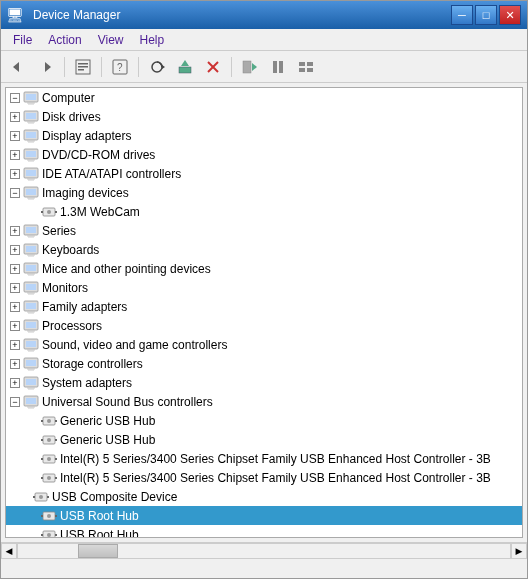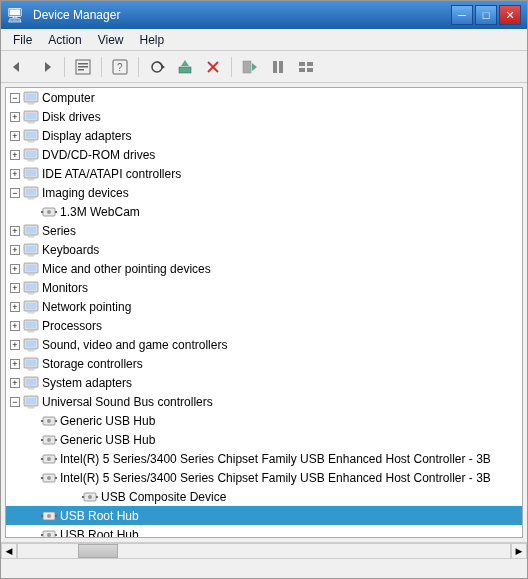--- a/index.html
+++ b/index.html
@@ -65,21 +65,21 @@
       display: flex;
       align-items: center;
       padding: 0 4px;
       border-bottom: 1px solid #ccc;
       flex-shrink: 0;
     }
     .menu-item {
       padding: 2px 8px;
       cursor: pointer;
       font-size: 12px;
-      color: #0f172a;
+      color: #4c1d95;
     }
     .toolbar {
       background: #f0f0f0;
       height: 32px;
       display: flex;
       align-items: center;
       padding: 0 4px;
       border-bottom: 1px solid #ccc;
       gap: 2px;
       flex-shrink: 0;
@@ -432,21 +432,21 @@
         <div class="tree-item" style="padding-left: 4px;">
           <span class="expander" style="width: 10px; height: 10px; display: inline-flex; align-items: center; justify-content: center; border: 1px solid rgb(136, 136, 136); font-size: 9px; margin-right: 3px; background: white; color: black; flex-shrink: 0;">+</span>
           <span style="width: 16px; height: 16px; margin-right: 3px; flex-shrink: 0; display: inline-flex; align-items: center;">
             <svg width="16" height="16" viewBox="0 0 16 16">
       <rect x="1" y="2" width="14" height="10" rx="1" fill="#ddd" stroke="#999" stroke-width="0.8"></rect>
       <rect x="3" y="4" width="10" height="6" fill="#b8d4f8"></rect>
       <rect x="4" y="12" width="8" height="1.5" fill="#ccc"></rect>
       <rect x="5" y="13.5" width="6" height="1" fill="#ccc"></rect>
     </svg>
           </span>
-          <span style="font-size: 12px; white-space: nowrap;">Network pointing</span>
+          <span style="font-size: 12px; white-space: nowrap;">Family adapters</span>
         </div>
         <div class="tree-item" style="padding-left: 4px;">
           <span class="expander" style="width: 10px; height: 10px; display: inline-flex; align-items: center; justify-content: center; border: 1px solid rgb(136, 136, 136); font-size: 9px; margin-right: 3px; background: white; color: black; flex-shrink: 0;">+</span>
           <span style="width: 16px; height: 16px; margin-right: 3px; flex-shrink: 0; display: inline-flex; align-items: center;">
             <svg width="16" height="16" viewBox="0 0 16 16">
       <rect x="1" y="2" width="14" height="10" rx="1" fill="#ddd" stroke="#999" stroke-width="0.8"></rect>
       <rect x="3" y="4" width="10" height="6" fill="#b8d4f8"></rect>
       <rect x="4" y="12" width="8" height="1.5" fill="#ccc"></rect>
       <rect x="5" y="13.5" width="6" height="1" fill="#ccc"></rect>
     </svg>
@@ -542,21 +542,21 @@
           <span style="width: 16px; height: 16px; margin-right: 3px; flex-shrink: 0; display: inline-flex; align-items: center;">
             <svg width="16" height="16" viewBox="0 0 16 16">
       <rect x="2" y="4" width="12" height="8" rx="1" fill="#e8e8e8" stroke="#888" stroke-width="0.8"></rect>
       <rect x="0" y="7" width="2" height="2" fill="#666"></rect>
       <rect x="14" y="7" width="2" height="2" fill="#666"></rect>
       <circle cx="8" cy="8" r="2" fill="#999"></circle>
     </svg>
           </span>
           <span style="font-size: 12px; white-space: nowrap;">Intel(R) 5 Series/3400 Series Chipset Family USB Enhanced Host Controller - 3B</span>
         </div>
-        <div class="tree-item" style="padding-left: 39px; margin-left: 24px;">
+        <div class="tree-item" style="padding-left: 14px;">
           <span style="width: 10px; height: 10px; display: inline-block; margin-right: 3px; flex-shrink: 0;"></span>
           <span style="width: 16px; height: 16px; margin-right: 3px; flex-shrink: 0; display: inline-flex; align-items: center;">
             <svg width="16" height="16" viewBox="0 0 16 16">
       <rect x="2" y="4" width="12" height="8" rx="1" fill="#e8e8e8" stroke="#888" stroke-width="0.8"></rect>
       <rect x="0" y="7" width="2" height="2" fill="#666"></rect>
       <rect x="14" y="7" width="2" height="2" fill="#666"></rect>
       <circle cx="8" cy="8" r="2" fill="#999"></circle>
     </svg>
           </span>
           <span style="font-size: 12px; white-space: nowrap;">USB Composite Device</span>

